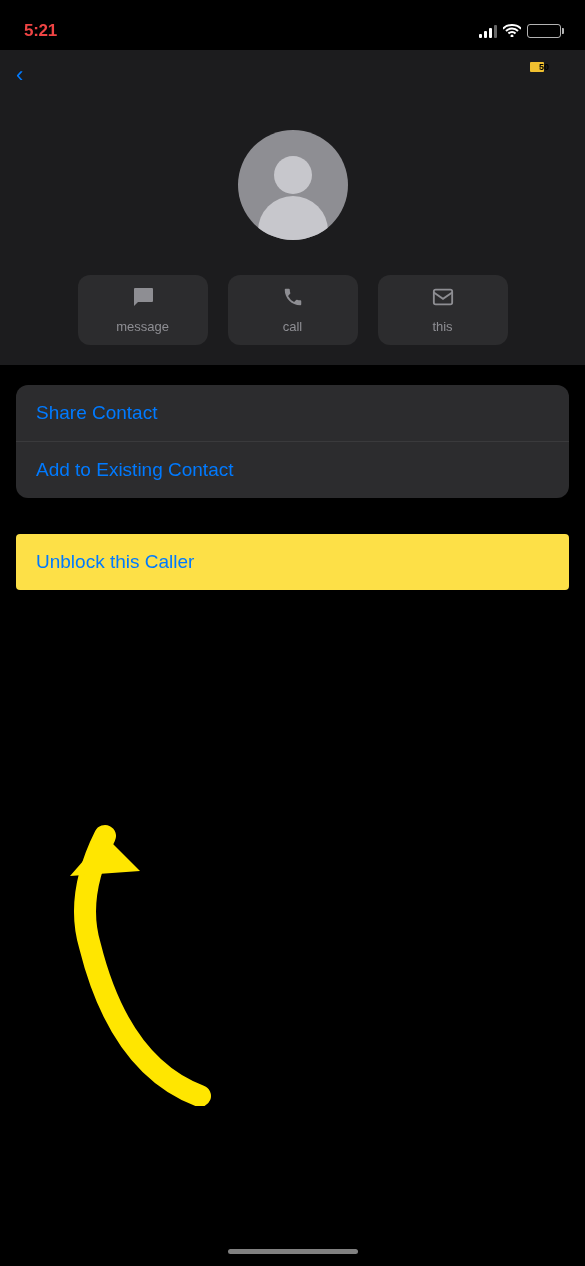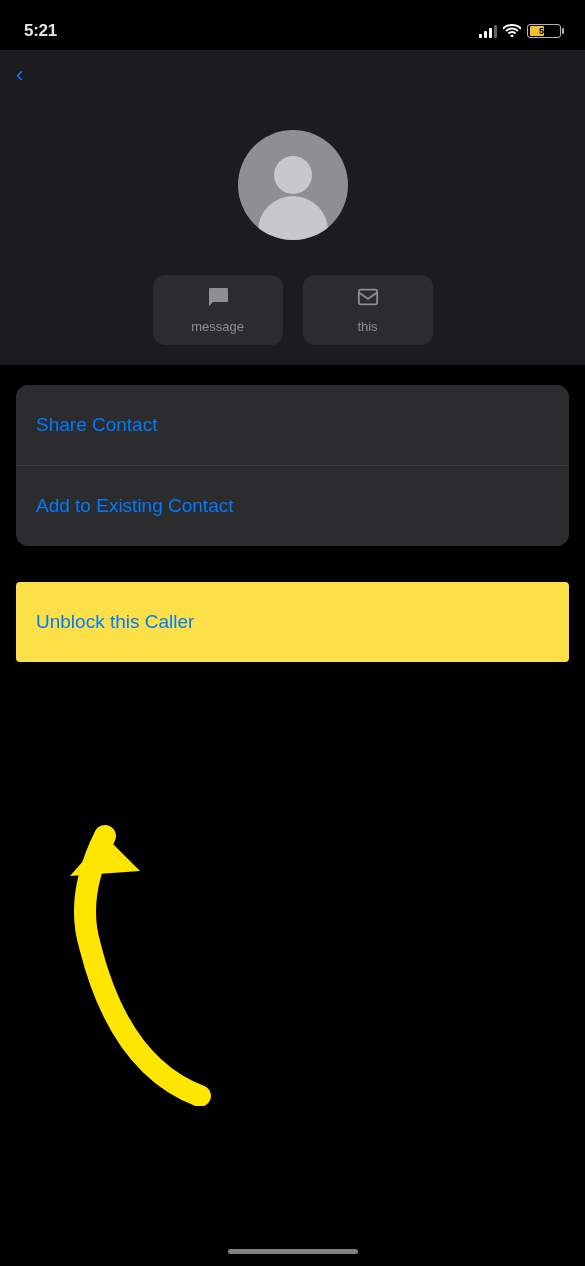--- a/index.html
+++ b/index.html
@@ -20,21 +20,21 @@
       background: #000;
       display: flex;
       align-items: center;
       justify-content: space-between;
       padding: 12px 24px 0 24px;
     }
 
     .status-time {
       font-size: 17px;
       font-weight: 600;
-      color: #e5e5e5;
+      color: #ef4444;
       letter-spacing: -0.3px;
     }
 
     .status-icons {
       display: flex;
       align-items: center;
       gap: 6px;
     }
 
     .signal-bars {
@@ -165,21 +165,21 @@
 
     
     .menu-section {
       background: #2c2c2e;
       border-radius: 12px;
       margin: 0 16px;
       overflow: hidden;
     }
 
     .menu-item {
-      padding: 29px 20px;
+      padding: 17px 20px;
       border-bottom: 0.5px solid #3a3a3c;
       cursor: pointer;
     }
 
     .menu-item:last-child {
       border-bottom: none;
     }
 
     .menu-item-text {
       color: #007aff;
@@ -244,20 +244,21 @@
       border-radius: 0 1px 1px 0;
     }
 
     .battery-inner {
       position: relative;
       width: 100%;
       height: 100%;
       display: flex;
       align-items: center;
       padding: 1px 2px;
+      margin-top: 36px;
     }
 
     .battery-level {
       height: 100%;
       width: 50%;
       background: #f0c030;
       border-radius: 1px;
     }
 
     .battery-num {
@@ -313,20 +314,28 @@
 <div class="action-buttons">
   <button class="action-btn">
     <span class="action-btn-icon">
       <svg width="22" height="22" viewBox="0 0 22 22" fill="#8e8e93">
         <path d="M2 2h18a1 1 0 0 1 1 1v12a1 1 0 0 1-1 1H6l-4 4V3a1 1 0 0 1 1-1z"></path>
       </svg>
     </span>
     <span class="action-btn-label">message</span>
   </button>
 
+  <button class="action-btn">
+    <span class="action-btn-icon">
+      <svg width="22" height="22" viewBox="0 0 24 24" fill="#8e8e93">
+        <path d="M6.62 10.79a15.05 15.05 0 0 0 6.59 6.59l2.2-2.2a1 1 0 0 1 1.01-.24c1.12.37 2.33.57 3.58.57a1 1 0 0 1 1 1V20a1 1 0 0 1-1 1C10.61 21 3 13.39 3 4a1 1 0 0 1 1-1h3.5a1 1 0 0 1 1 1c0 1.25.2 2.46.57 3.58a1 1 0 0 1-.25 1.01l-2.2 2.2z"></path>
+      </svg>
+    </span>
+    <span class="action-btn-label">call</span>
+  </button>
 
 
   <button class="action-btn">
     <span class="action-btn-icon">
       <svg width="22" height="22" viewBox="0 0 24 24" fill="#8e8e93">
         <rect x="2" y="4" width="20" height="16" rx="2" fill="none" stroke="#8e8e93" stroke-width="2"></rect>
         <path d="M2 7l10 7 10-7" fill="none" stroke="#8e8e93" stroke-width="2"></path>
       </svg>
     </span>
     <span class="action-btn-label">this</span>

